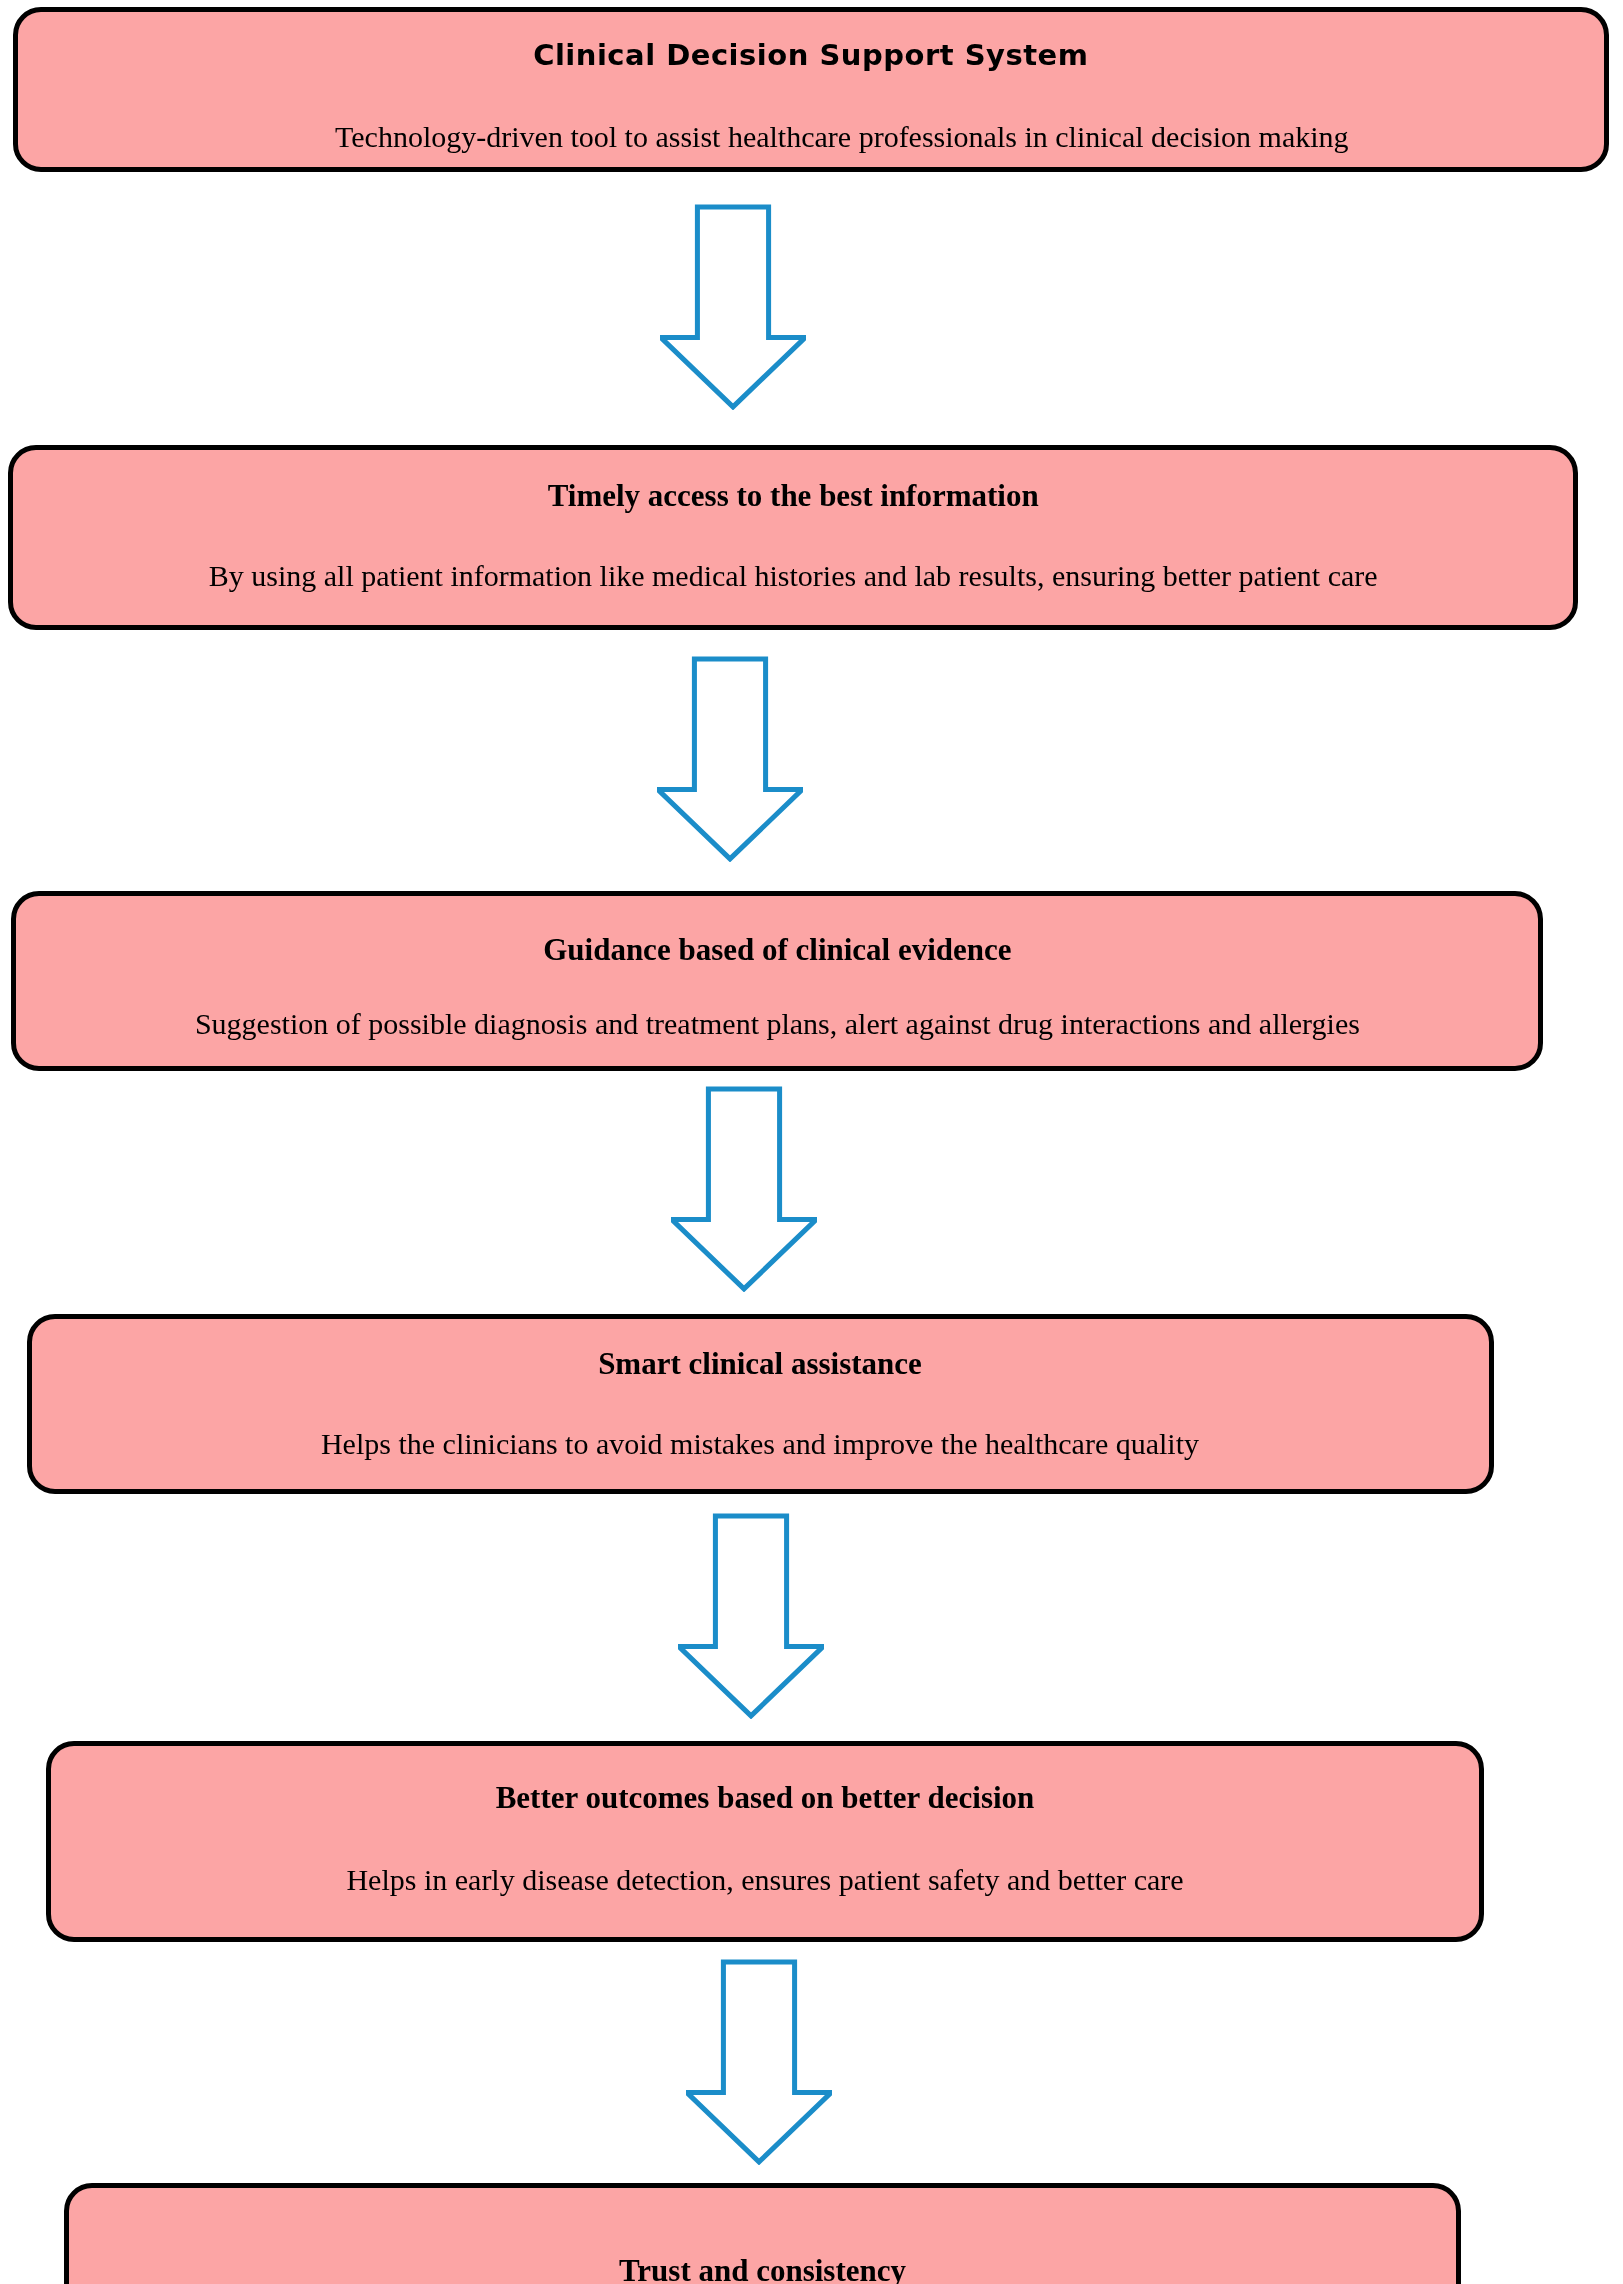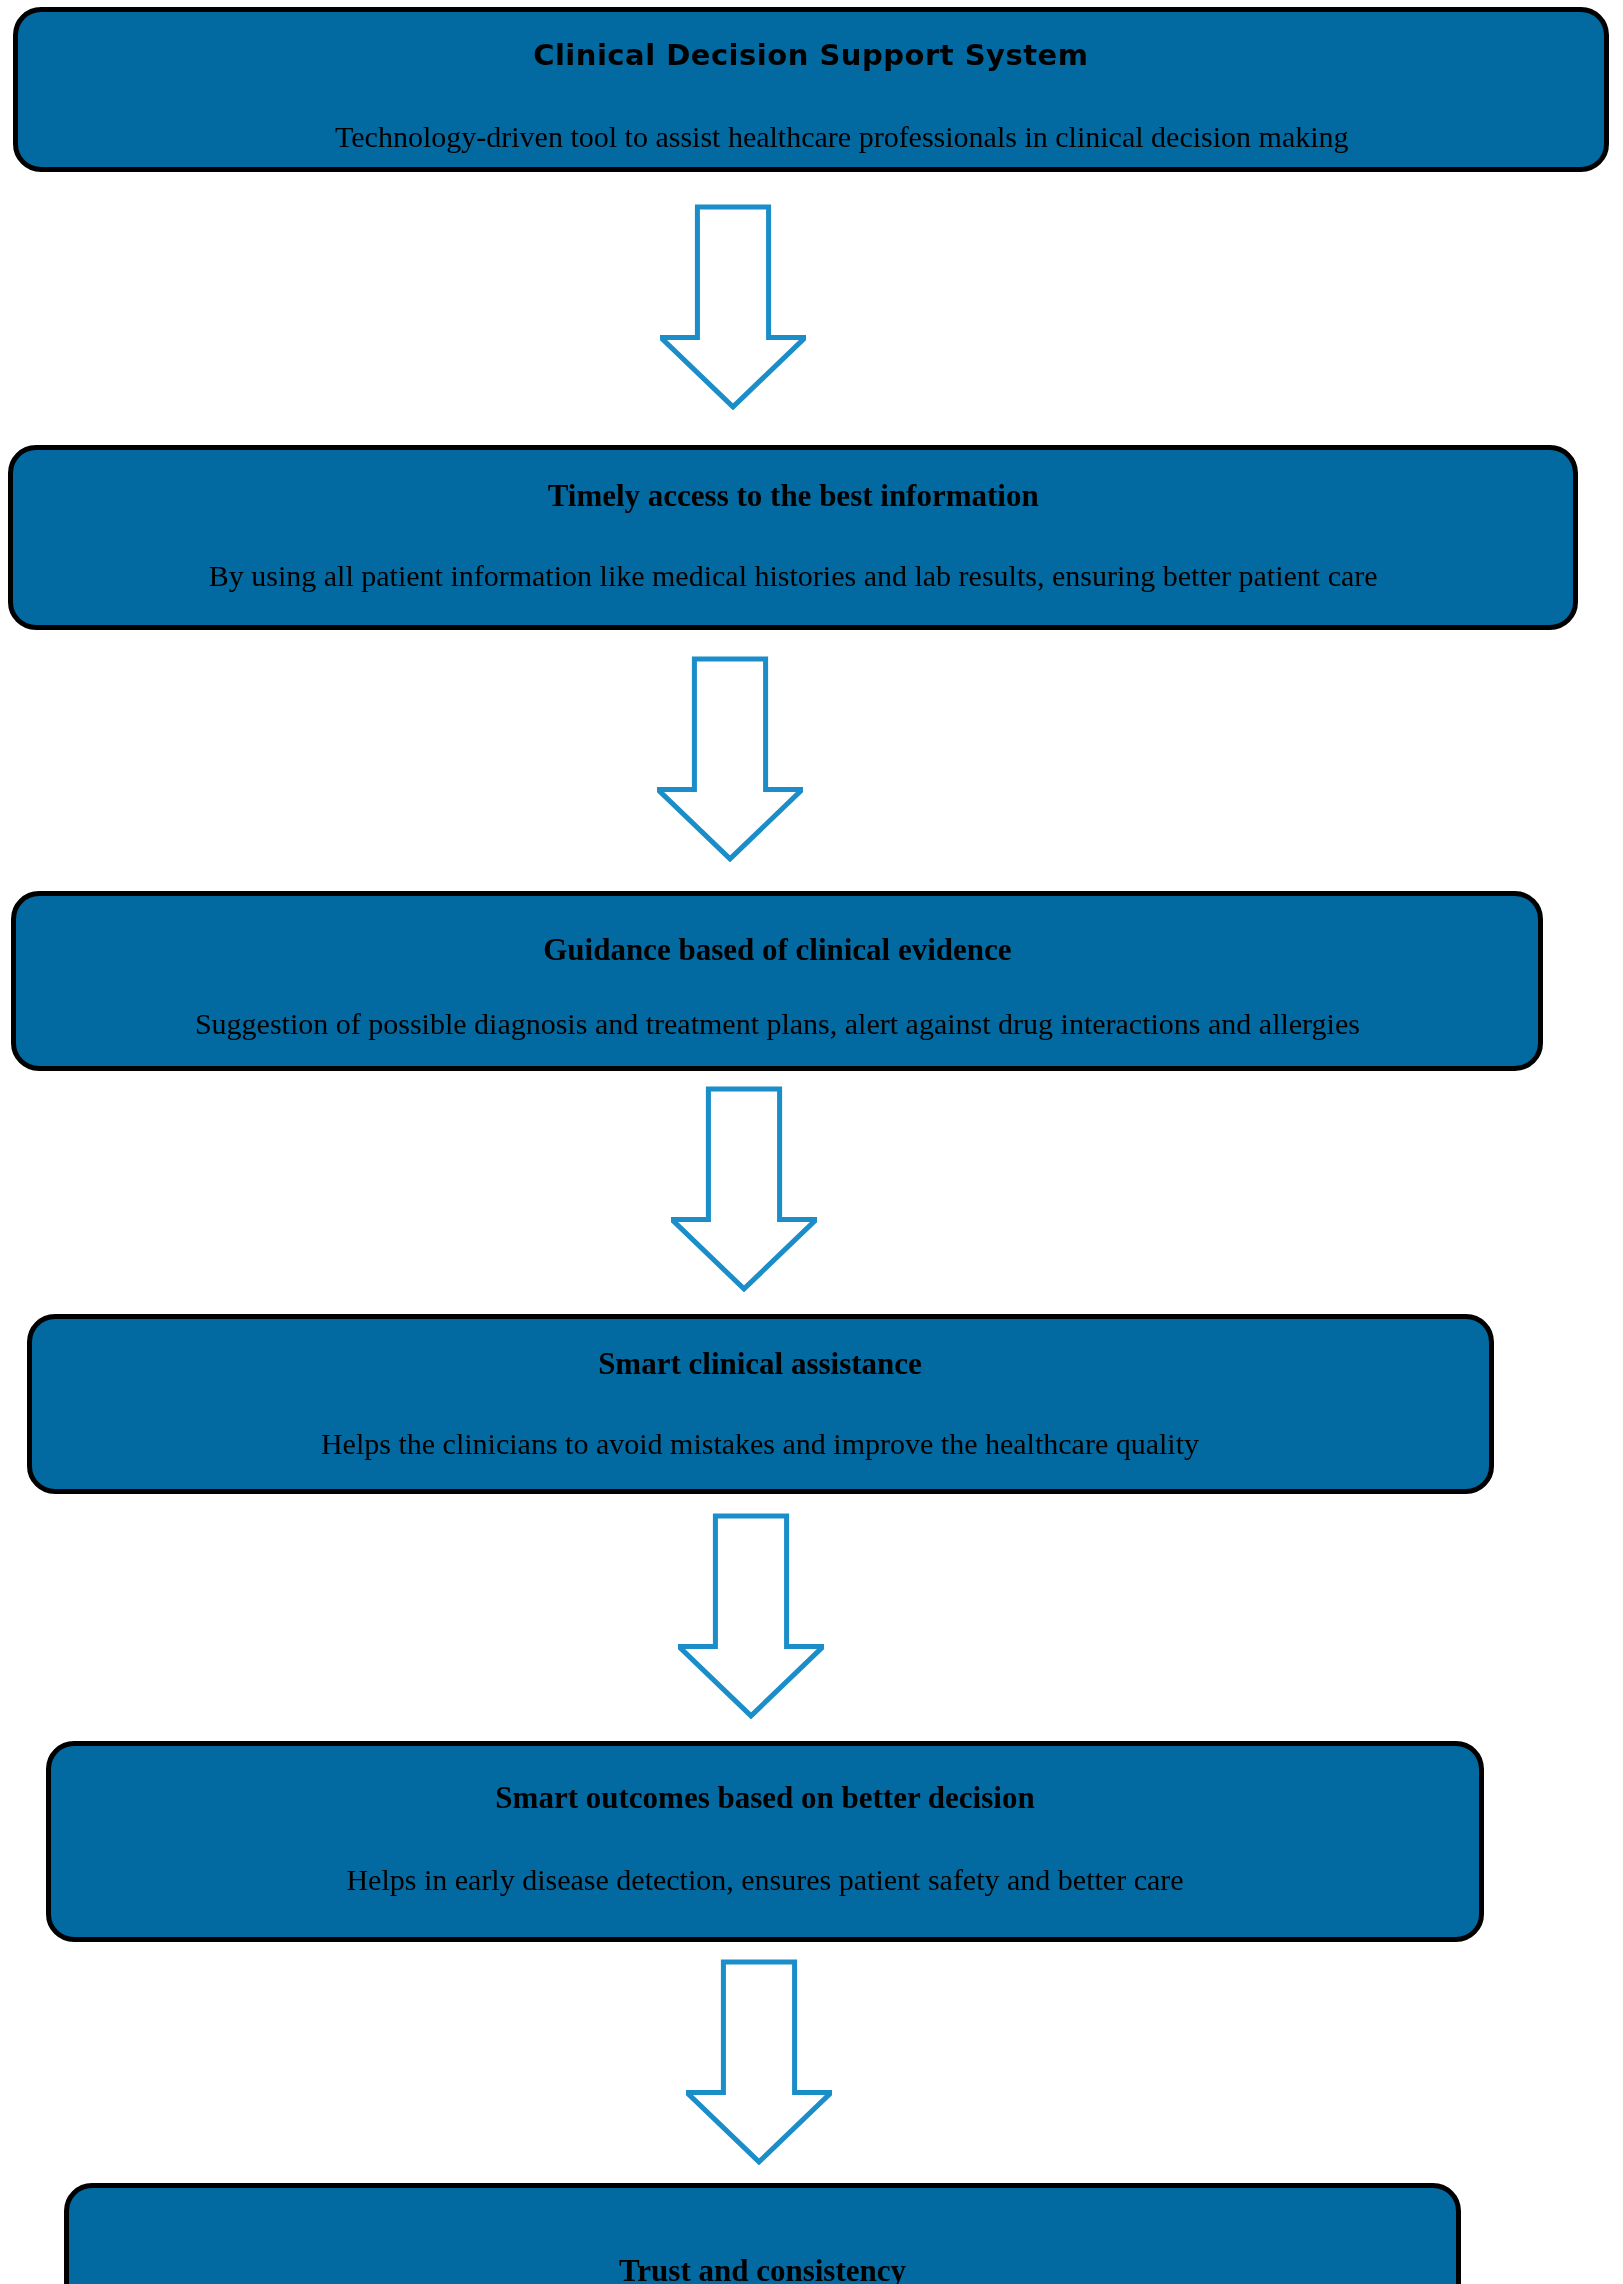--- a/index.html
+++ b/index.html
@@ -10,21 +10,21 @@
     background:#ffffff;
     font-family:"Liberation Serif", serif;
     color:#000000;
     overflow:hidden;
   }
   .flow-box{
     position:absolute;
     box-sizing:border-box;
     border:5px solid #000000;
     border-radius:28px;
-    background:#0369a1;
+    background:#fca5a5;
   }
   .box-line{
     position:absolute;
     left:0;
     width:100%;
     text-align:center;
     white-space:nowrap;
     line-height:34px;
   }
   .box-title{
@@ -81,21 +81,21 @@
   <div class="flow-box" style="left:26.5px; top:1314px; width:1467px; height:180px;">
     <div class="box-line box-title" style="top:28px;">Smart clinical assistance</div>
     <div class="box-line box-desc" style="top:108px;">Helps the clinicians to avoid mistakes and improve the healthcare quality</div>
   </div>
 
   <svg class="arrow" style="left:678px; top:1513px;" viewBox="0 0 320 450">
     <polygon points="82,6 238,6 238,292 318,292 160,444 2,292 82,292" fill="#ffffff" stroke="#1b8dc9" stroke-width="11"></polygon>
   </svg>
 
   <div class="flow-box" style="left:46px; top:1741px; width:1438px; height:201px;">
-    <div class="box-line box-title" style="top:35px;">Smart outcomes based on better decision</div>
+    <div class="box-line box-title" style="top:35px;">Better outcomes based on better decision</div>
     <div class="box-line box-desc" style="top:117px;">Helps in early disease detection, ensures patient safety and better care</div>
   </div>
 
   <svg class="arrow" style="left:686px; top:1959px;" viewBox="0 0 320 450">
     <polygon points="82,6 238,6 238,292 318,292 160,444 2,292 82,292" fill="#ffffff" stroke="#1b8dc9" stroke-width="11"></polygon>
   </svg>
 
   <div class="flow-box" style="left:64px; top:2183px; width:1397px; height:188px;">
     <div class="box-line box-title" style="top:66px;">Trust and consistency</div>
   </div>

